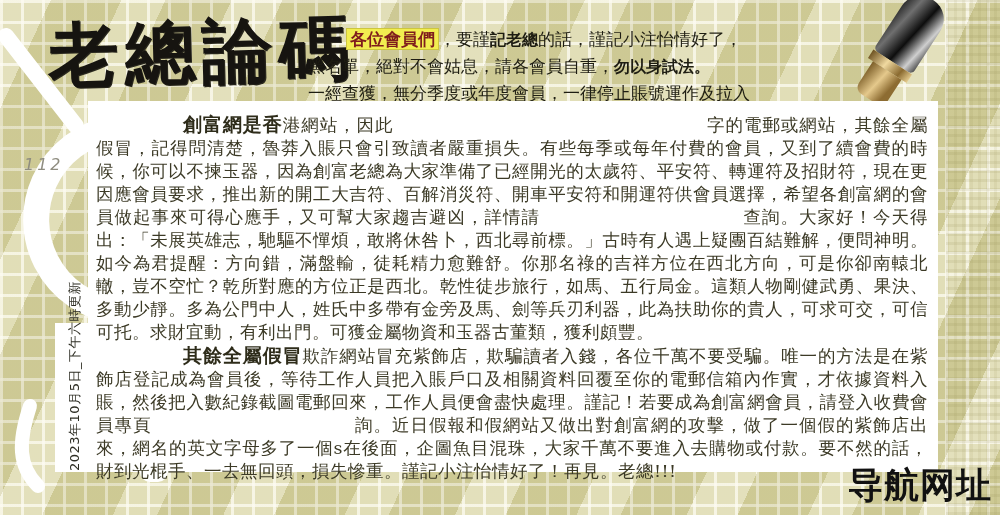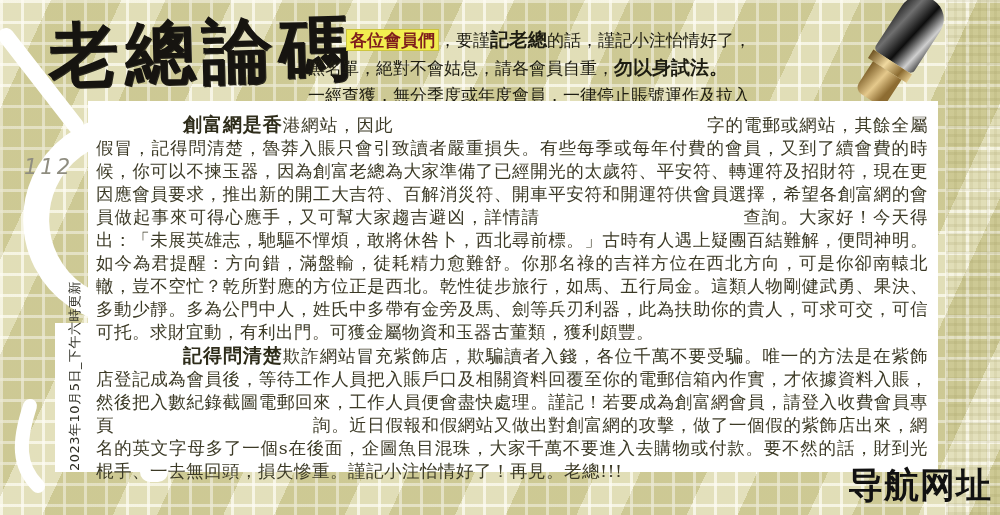--- a/index.html
+++ b/index.html
@@ -31,21 +31,21 @@
       repeating-linear-gradient(0deg, rgba(130,122,60,.20) 0 3px, transparent 3px 9px),
       repeating-linear-gradient(90deg, rgba(130,122,60,.16) 0 3px, transparent 3px 8px);
     opacity:.55;
   }
   
   .glyph{position:absolute;left:-12px;top:14px;}
   
   .issue-number{
     position:absolute;left:24px;top:155px;
     font-family:"DejaVu Sans","Liberation Sans",sans-serif;
-    font-size:21px;letter-spacing:3px;color:#8f8d80;font-style:italic;
+    font-size:16px;letter-spacing:3px;color:#8f8d80;font-style:italic;
   }
   
   .date-strip{position:absolute;left:55px;top:323px;width:42px;height:149px;background:#fff;}
   .update-date{
     position:absolute;left:66px;top:471px;
     transform:rotate(-90deg);transform-origin:0 0;
     white-space:nowrap;font-family:"DejaVu Sans","Liberation Sans",sans-serif;
     font-size:13px;color:#2e2e24;letter-spacing:.5px;
   }
   
@@ -58,21 +58,21 @@
   
   .notice{
     position:absolute;left:308px;top:26px;width:580px;
     font-size:17px;line-height:27px;color:#1e1d12;
   }
   .notice .l1{margin-left:38px;}
   .hl{
     background:#f2ee50;color:#7f1d1d;font-weight:bold;
     padding:0 3px;border:1px solid #cdc63e;
   }
-  .nb{font-weight:bold;font-size:19px;text-align:center;}
+  .nb{font-weight:bold;font-size:16px;text-align:center;}
   
   .pen{position:absolute;left:852px;top:6px;width:150px;height:140px;}
   .pen-rot{position:absolute;left:58px;top:-6px;transform:rotate(33deg);transform-origin:50% 0;}
   .pen-cap{
     width:46px;height:74px;border-radius:22px 22px 5px 5px;
     background:linear-gradient(100deg,#1c1c1c 0%,#6f6f6f 26%,#0d0d0d 55%,#cfcfcf 82%,#4a4a4a 100%);
   }
   .pen-ring{width:46px;height:10px;background:linear-gradient(100deg,#6b4f1e,#f0d9a0 40%,#8a6a30 75%,#e8cf92);}
   .pen-barrel{
     width:34px;height:34px;margin-left:6px;border-radius:0 0 8px 8px;
@@ -135,19 +135,19 @@
     <div class="pen-ring"></div>
     <div class="pen-barrel"></div>
   </div>
   <div class="ink-blot"></div>
   <div class="ink-dot"></div>
 </div>
 
 <div class="panel">
   <div class="article">
     <p><span class="lead">創富網是香</span><span>港網站，因此　　　　　　　　　　　　　　　　　字的電郵或網站，其餘全屬假冒，記得問清楚，魯莽入賬只會引致讀者嚴重損失。有些每季或每年付費的會員，又到了續會費的時候，你可以不揀玉器，因為創富老總為大家準備了已經開光的太歲符、平安符、轉運符及招財符，現在更因應會員要求，推出新的開工大吉符、百解消災符、開車平安符和開運符供會員選擇，希望各創富網的會員做起事來可得心應手，又可幫大家趨吉避凶，詳情請　　　　　　　　　　　查詢。大家好！今天得出：「未展英雄志，馳驅不憚煩，敢將休咎卜，西北尋前標。」古時有人遇上疑團百結難解，便問神明。如今為君提醒：方向錯，滿盤輸，徒耗精力愈難舒。你那名祿的吉祥方位在西北方向，可是你卻南轅北轍，豈不空忙？乾所對應的方位正是西北。乾性徒步旅行，如馬、五行局金。這類人物剛健武勇、果決、多動少靜。多為公門中人，姓氏中多帶有金旁及馬、劍等兵刃利器，此為扶助你的貴人，可求可交，可信可托。求財宜動，有利出門。可獲金屬物資和玉器古董類，獲利頗豐。</span></p>
-    <p><span class="lead">記得問清楚</span><span>欺詐網站冒充紫飾店，欺騙讀者入錢，各位千萬不要受騙。唯一的方法是在紫飾店登記成為會員後，等待工作人員把入賬戶口及相關資料回覆至你的電郵信箱內作實，才依據資料入賬，然後把入數紀錄截圖電郵回來，工作人員便會盡快處理。謹記！若要成為創富網會員，請登入收費會員專頁　　　　　　　　　　　詢。近日假報和假網站又做出對創富網的攻擊，做了一個假的紫飾店出來，網名的英文字母多了一個s在後面，企圖魚目混珠，大家千萬不要進入去購物或付款。要不然的話，財到光棍手、一去無回頭，損失慘重。謹記小注怡情好了！再見。老總!!!</span></p>
+    <p><span class="lead">其餘全屬假冒</span><span>欺詐網站冒充紫飾店，欺騙讀者入錢，各位千萬不要受騙。唯一的方法是在紫飾店登記成為會員後，等待工作人員把入賬戶口及相關資料回覆至你的電郵信箱內作實，才依據資料入賬，然後把入數紀錄截圖電郵回來，工作人員便會盡快處理。謹記！若要成為創富網會員，請登入收費會員專頁　　　　　　　　　　　詢。近日假報和假網站又做出對創富網的攻擊，做了一個假的紫飾店出來，網名的英文字母多了一個s在後面，企圖魚目混珠，大家千萬不要進入去購物或付款。要不然的話，財到光棍手、一去無回頭，損失慘重。謹記小注怡情好了！再見。老總!!!</span></p>
   </div>
 </div>
 
 <div class="footer">
   <span>导航网址</span>
 </div>
 
 </body></html>

